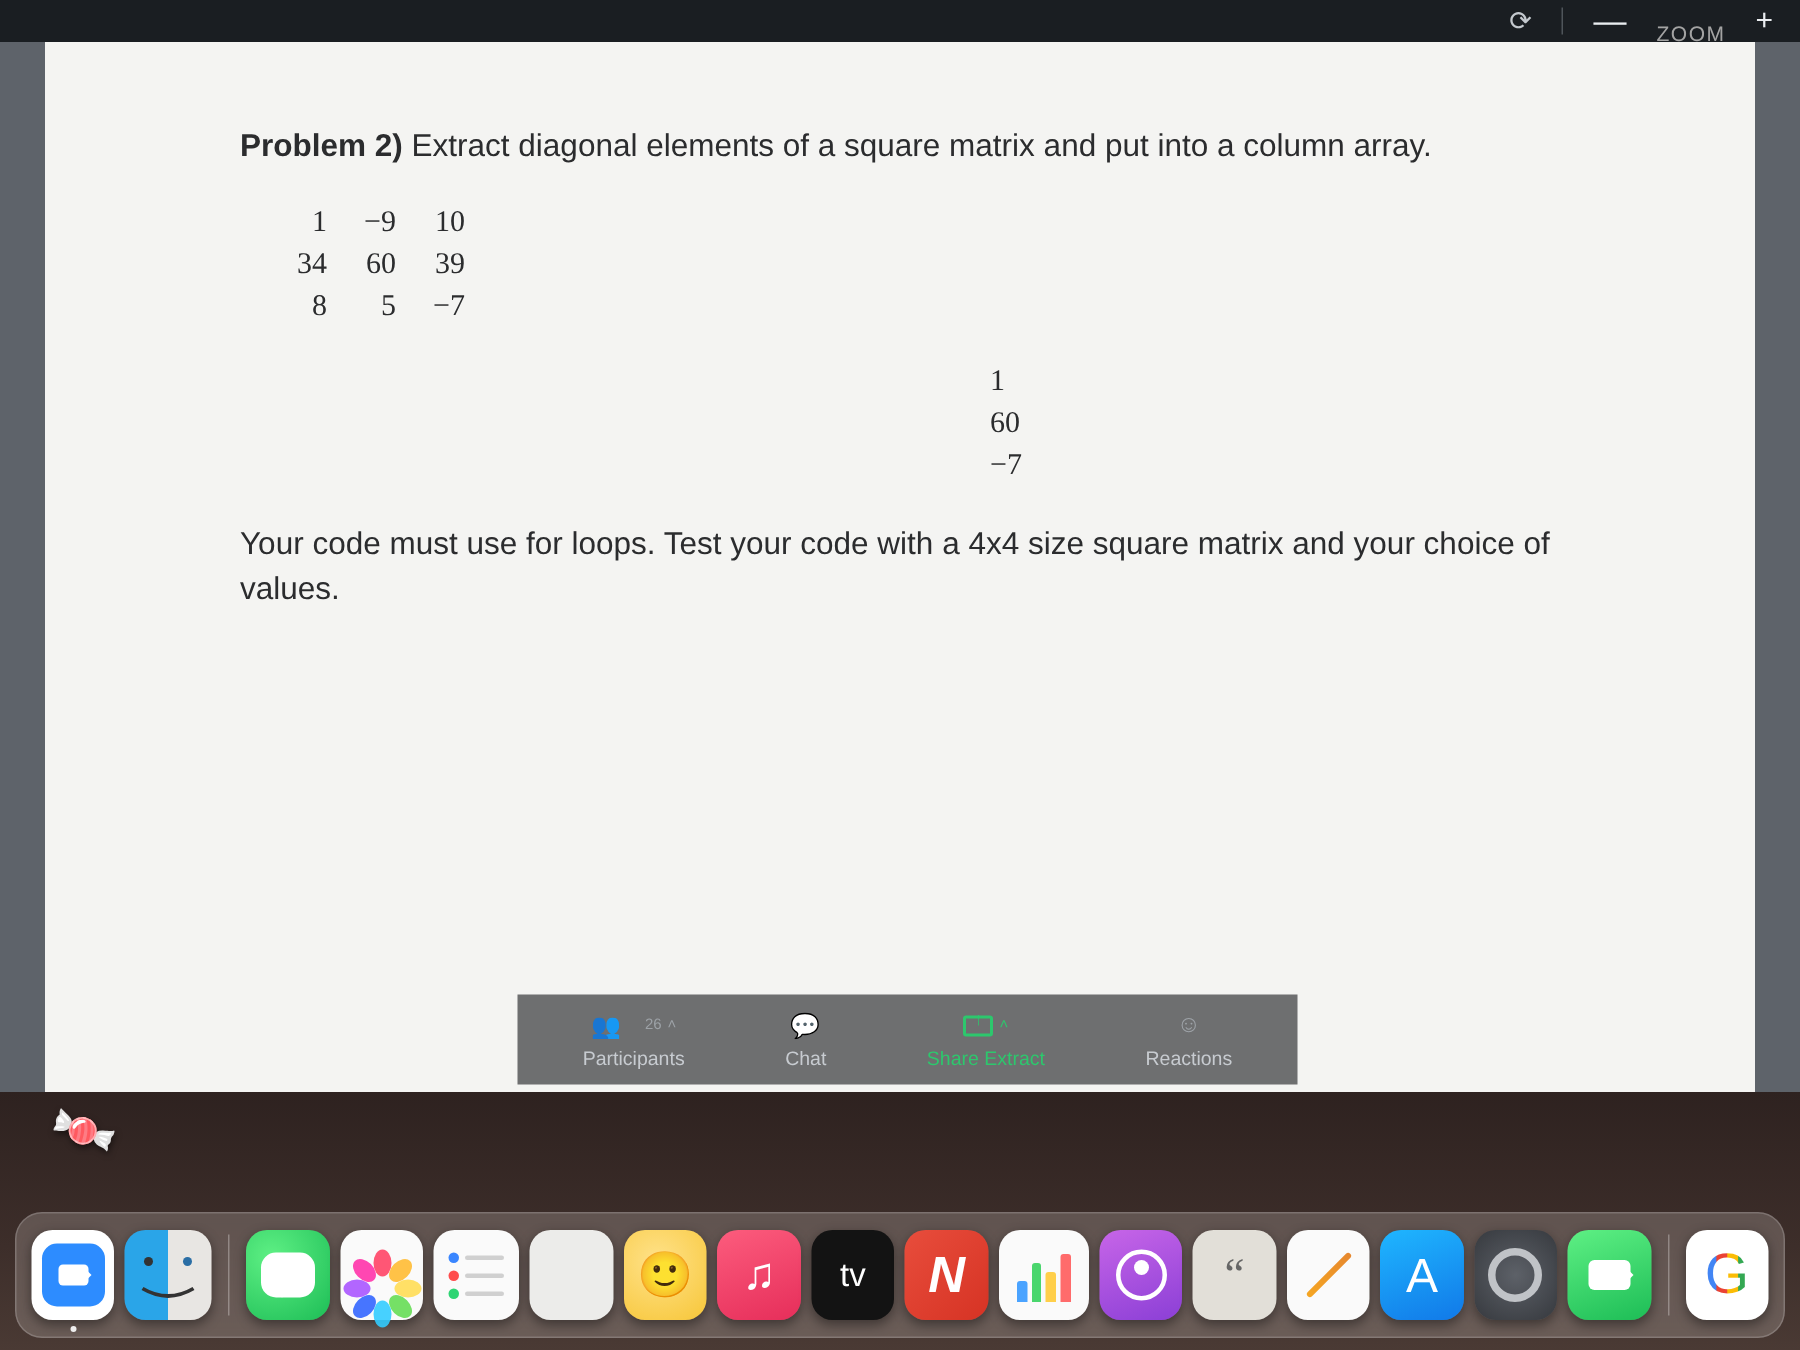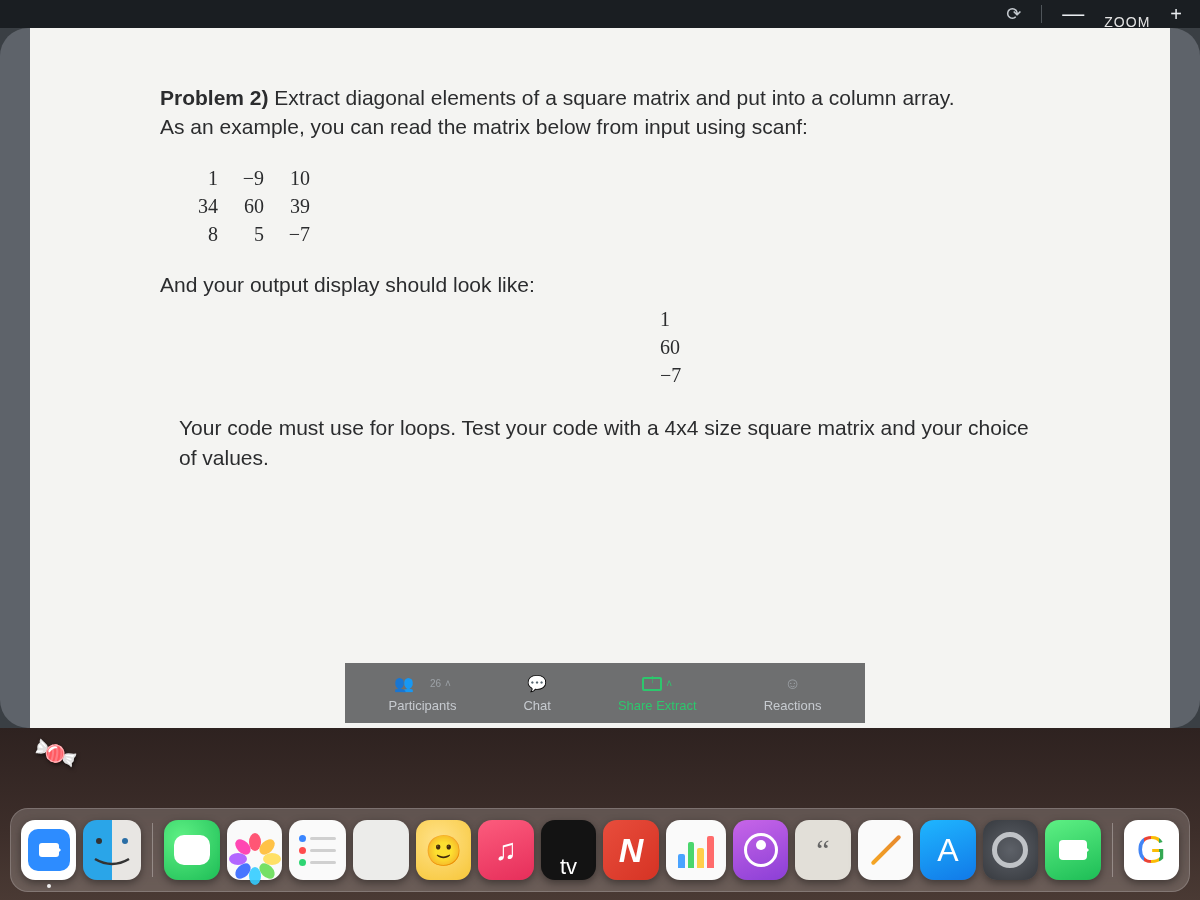--- a/index.html
+++ b/index.html
@@ -20,31 +20,30 @@
       background: #1a1e22;
       display: flex;
       justify-content: flex-end;
       align-items: center;
       gap: 20px;
       padding: 0 18px;
     }
     .top-bar .refresh { color: #c4c9ce; font-size: 18px; }
     .top-sep { width: 1px; height: 18px; background: #4f555a; }
     .top-bar .minus { color: #eaedf0; font-size: 22px; font-weight: 300; }
-    .top-bar .zoom-label { color: #e5e5e5; font-size: 14px; letter-spacing: 1px; margin-top: 16px; }
+    .top-bar .zoom-label { color: #a3a3a3; font-size: 14px; letter-spacing: 1px; margin-top: 16px; }
     .top-bar .plus { color: #eaedf0; font-size: 20px; font-weight: 300; }
 
     .outer-frame {
       position: absolute;
       top: 28px;
       left: 0;
       right: 0;
       height: 700px;
       background: #5e636a;
-      border-radius: 28px;
     }
     .page {
       position: absolute;
       top: 0;
       left: 30px;
       right: 30px;
       bottom: 0;
       background: #f4f4f2;
       padding: 55px 130px 0 130px;
       color: #2b2c2e;
@@ -61,21 +60,21 @@
     .matrix-row { display: flex; }
     .matrix-cell { width: 46px; text-align: right; padding-right: 6px; }
     .para { margin-top: 16px; }
     .out-col {
       margin-top: 6px;
       margin-left: 500px;
       font-family: "Cambria Math", "Times New Roman", serif;
       font-size: 20px;
     }
     .out-cell { text-align: left; }
-    .para2 { margin-top: 24px; margin-left: 19px; }
+    .para2 { margin-top: 24px; }
 
     .zoom-controls {
       position: absolute;
       top: 635px;
       left: 345px;
       width: 520px;
       height: 60px;
       background: rgba(20, 22, 25, 0.6);
       display: flex;
       align-items: center;
@@ -151,21 +150,21 @@
     .di-photos { background: #fafafa; }
     .di-photos .flower { width: 36px; height: 36px; position: relative; }
     .petal { position: absolute; width: 12px; height: 18px; border-radius: 50%; top: 9px; left: 12px; transform-origin: 50% 100%; opacity: 0.9; }
     .di-reminders { background: #fafafa; display: flex; flex-direction: column; gap: 5px; padding: 12px 10px; align-items: flex-start; }
     .rem-line { display: flex; align-items: center; gap: 4px; }
     .rem-dot { width: 7px; height: 7px; border-radius: 50%; }
     .rem-bar { width: 26px; height: 3px; background: #d0d0d0; border-radius: 2px; }
     .di-blank { background: #ececea; }
     .di-face { background: radial-gradient(circle at 40% 35%, #ffe28a, #f7c638); }
     .di-music { background: linear-gradient(160deg, #fc5c7d, #e62e5a); }
-    .di-tv { background: #131313; font-family: -apple-system, sans-serif; font-size: 22px; font-weight: 500; align-items: flex-end; }
+    .di-tv { background: #131313; font-family: -apple-system, sans-serif; font-size: 22px; font-weight: 500; }
     .di-tv .apple { display: inline-block; }
     .di-n { background: linear-gradient(135deg, #e84d3c, #d63324); font-weight: 700; font-size: 34px; font-style: italic; }
     .di-numbers { background: #fafafa; display: flex; align-items: flex-end; gap: 3px; padding: 12px; }
     .bar { width: 8px; border-radius: 2px 2px 0 0; }
     .di-podcast { background: linear-gradient(160deg, #c765e8, #8b3fd6); }
     .di-podcast .ring { width: 34px; height: 34px; border: 3px solid #fff; border-radius: 50%; position: relative; }
     .di-podcast .ring::after { content: ""; position: absolute; width: 10px; height: 10px; background: #fff; border-radius: 50%; top: 4px; left: 50%; transform: translateX(-50%); }
     .di-quote { background: #e2dfd8; color: #666; font-family: Georgia, serif; font-size: 30px; }
     .di-pages { background: #fafafa; position: relative; }
     .di-pages .pen { width: 40px; height: 4px; background: linear-gradient(90deg,#f5a623,#e6872e); transform: rotate(-45deg); border-radius: 2px; }
@@ -192,41 +191,39 @@
   <span class="minus">—</span>
   <span class="zoom-label">ZOOM</span>
   <span class="plus">+</span>
 </div>
 
 <div class="outer-frame">
   <div class="page">
     <p>
       <span class="problem-title">Problem 2)</span><span class="problem-text"> Extract diagonal elements of a square matrix and put into a column array.</span>
     </p>
-    <p>As an example, you can read the matrix below from input using scanf:</p>
 
     <div class="matrix">
       <div class="matrix-row">
         <div class="matrix-cell">1</div>
         <div class="matrix-cell">−9</div>
         <div class="matrix-cell">10</div>
       </div>
       <div class="matrix-row">
         <div class="matrix-cell">34</div>
         <div class="matrix-cell">60</div>
         <div class="matrix-cell">39</div>
       </div>
       <div class="matrix-row">
         <div class="matrix-cell">8</div>
         <div class="matrix-cell">5</div>
         <div class="matrix-cell">−7</div>
       </div>
     </div>
 
-    <p class="para">And your output display should look like:</p>
 
     <div class="out-col">
       <div class="out-cell">1</div>
       <div class="out-cell">60</div>
       <div class="out-cell">−7</div>
     </div>
 
     <p class="para2">Your code must use for loops. Test your code with a 4x4 size square matrix and your choice of values.</p>
   </div>
 

